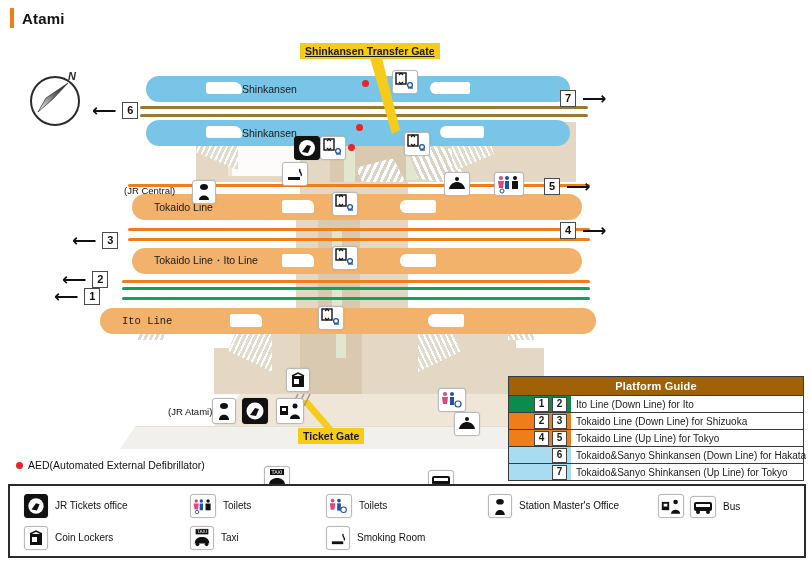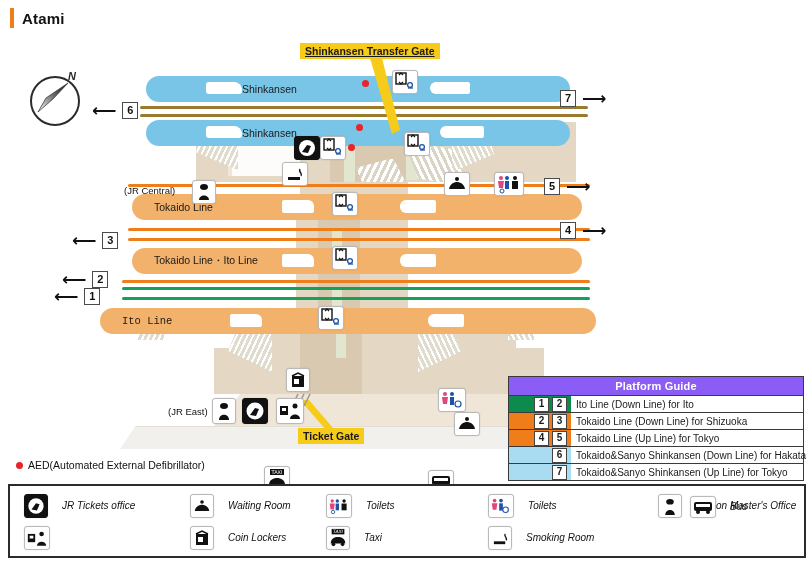--- a/index.html
+++ b/index.html
@@ -66,21 +66,21 @@
   .ibox{background:#fff;border:1px solid #b9b9b9;border-radius:3px;
         display:flex;align-items:center;justify-content:center;
         box-shadow:0 0 0 .5px rgba(0,0,0,.06);}
   .ibox.dark{background:#111;border-color:#111;}
 
   
   .maplbl{font-size:9.5px;color:#111;white-space:nowrap;}
 
   
   #pguide{left:508px;top:376px;width:294px;border:1px solid #3a3a3a;background:#fff;}
-  #pguide .hdr{background:#8b5cf6;color:#fff;text-align:center;font-size:11px;
+  #pguide .hdr{background:#a16207;color:#fff;text-align:center;font-size:11px;
        font-weight:bold;padding:3px 0;letter-spacing:.2px;}
   #pguide .row{display:flex;align-items:stretch;border-top:1px solid #3a3a3a;height:16px;}
   #pguide .nums{width:58px;display:flex;align-items:center;justify-content:flex-end;
        gap:3px;padding-right:4px;flex:none;}
   #pguide .nums.green{background:#0f8a4d;}
   #pguide .nums.orange{background:#ef7d1a;}
   #pguide .nums.blue{background:#a9dcf0;}
   #pguide .badge{width:13px;height:13px;border:1px solid #444;background:#fff;
        font-size:10px;font-weight:bold;display:flex;align-items:center;
        justify-content:center;line-height:1;}
@@ -88,21 +88,21 @@
        white-space:nowrap;}
 
   
   #aed-note{left:16px;top:459px;display:flex;align-items:center;gap:5px;}
   #aed-note .txt{font-size:10.5px;color:#111;}
 
   
   #legend{left:8px;top:484px;width:794px;height:70px;border:2px solid #2b2b2b;background:#fff;}
   #legend .grid{display:grid;grid-template-columns:166px 136px 162px 170px 150px;
        padding:8px 10px 0 14px;row-gap:8px;}
-  .lgitem{display:flex;align-items:center;gap:14px;font-style:italic;}
+  .lgitem{display:flex;align-items:center;gap:7px;}
   .lgitem .txt{font-size:10px;line-height:11.5px;color:#111;}
 
   
   .ico{display:block;}
 </style>
 </head>
 <body>
 
 <div class="abs" id="title-wrap">
   <div id="title-bar"></div>
@@ -369,21 +369,21 @@
       </svg>
   </div>
 
   <div class="abs ibox" style="left:454px;top:380px;width:24px;height:22px;">
     <svg width="22" height="18" viewBox="0 0 22 18">
         <path d="M3 14 c1-6 6-7 8-7 2 0 7 1 8 7 z" fill="#111"></path>
         <circle cx="11" cy="4" r="2" fill="#111"></circle>
       </svg>
   </div>
 
-  <div class="abs maplbl" style="left:168px;top:374px;">(JR East)</div>
+  <div class="abs maplbl" style="left:168px;top:374px;">(JR Atami)</div>
   <div class="abs ibox" style="left:212px;top:366px;width:22px;height:24px;">
     <svg width="18" height="20" viewBox="0 0 18 20">
         <ellipse cx="9" cy="5" rx="4" ry="3" fill="#111"></ellipse>
         <path d="M4 19 c0-7 10-7 10 0 z" fill="#111"></path>
       </svg>
   </div>
   <div class="abs ibox dark" style="left:242px;top:366px;width:24px;height:24px;">
     <svg width="20" height="20" viewBox="0 0 20 20">
         <circle cx="10" cy="10" r="8.5" fill="#fff"></circle>
         <path d="M5 14 l5-7 4 1 -3 7 z" fill="#111"></path>
@@ -470,29 +470,20 @@
     <div class="lgitem">
       <div class="ibox dark" style="width:22px;height:22px;flex:none;">
         <svg width="18" height="18" viewBox="0 0 20 20">
             <circle cx="10" cy="10" r="8.5" fill="#fff"></circle>
             <path d="M5 14 l5-7 4 1 -3 7 z" fill="#111"></path>
           </svg>
       </div>
       <div class="txt">JR Tickets office</div>
     </div>
 
-    <div class="lgitem">
-      <div class="ibox" style="width:22px;height:22px;flex:none;">
-        <svg width="20" height="17" viewBox="0 0 22 18">
-            <path d="M3 14 c1-6 6-7 8-7 2 0 7 1 8 7 z" fill="#111"></path>
-            <circle cx="11" cy="4" r="2" fill="#111"></circle>
-          </svg>
-      </div>
-      <div class="txt">Waiting Room</div>
-    </div>
 
     <div class="lgitem">
       <div class="ibox" style="width:24px;height:22px;flex:none;">
         <svg width="22" height="19" viewBox="0 0 26 19">
             <circle cx="5" cy="3" r="2" fill="#e2457a"></circle>
             <path d="M2 6 h6 l-1 7 h-4 z" fill="#e2457a"></path>
             <circle cx="11" cy="3" r="2" fill="#1c53a8"></circle>
             <rect x="9" y="6" width="4" height="8" fill="#1c53a8"></rect>
             <circle cx="19" cy="3" r="2" fill="#111"></circle>
             <path d="M16 6 h6 v8 h-6 z" fill="#111"></path>

